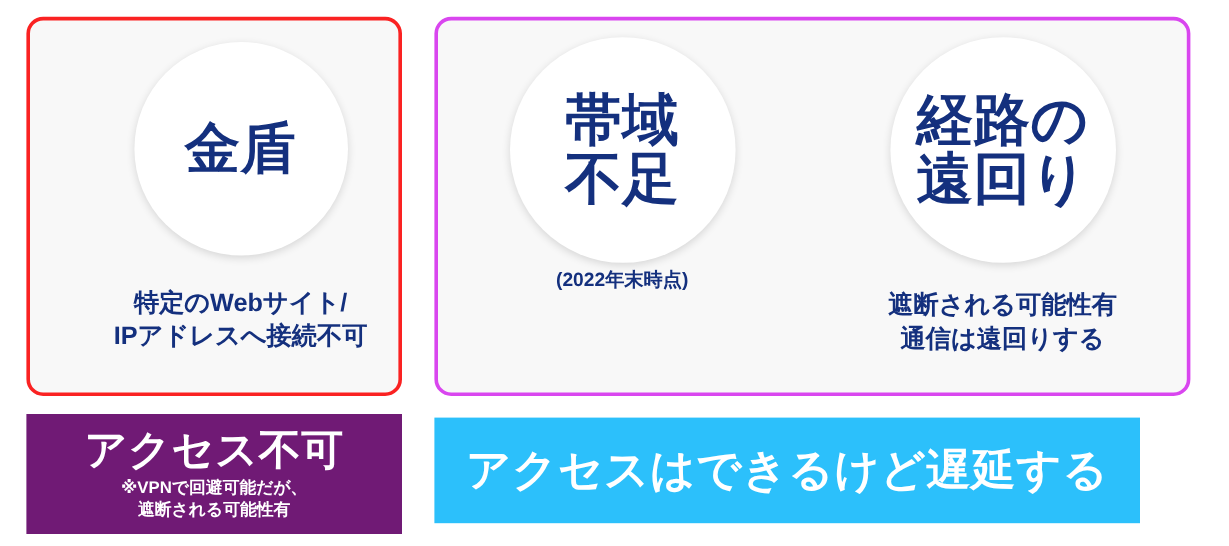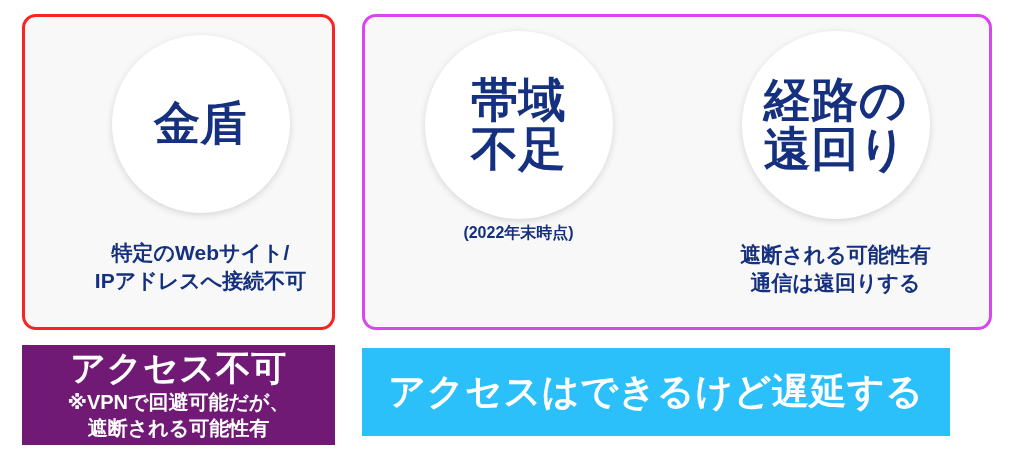--- a/index.html
+++ b/index.html
@@ -134,21 +134,21 @@
     height: 100px;
     background: #701a75;
   }
   #banner-blocked-title {
     font-size: 35px;
     font-weight: bold;
     line-height: 1.06;
     letter-spacing: 0.5px;
   }
   #banner-blocked-note {
-    font-size: 20px;
+    font-size: 14px;
     font-weight: bold;
     line-height: 1.3;
     white-space: pre-line;
     margin-top: 3px;
   }
   #banner-latency {
     left: 362px;
     top: 348px;
     width: 588px;
     height: 88px;

